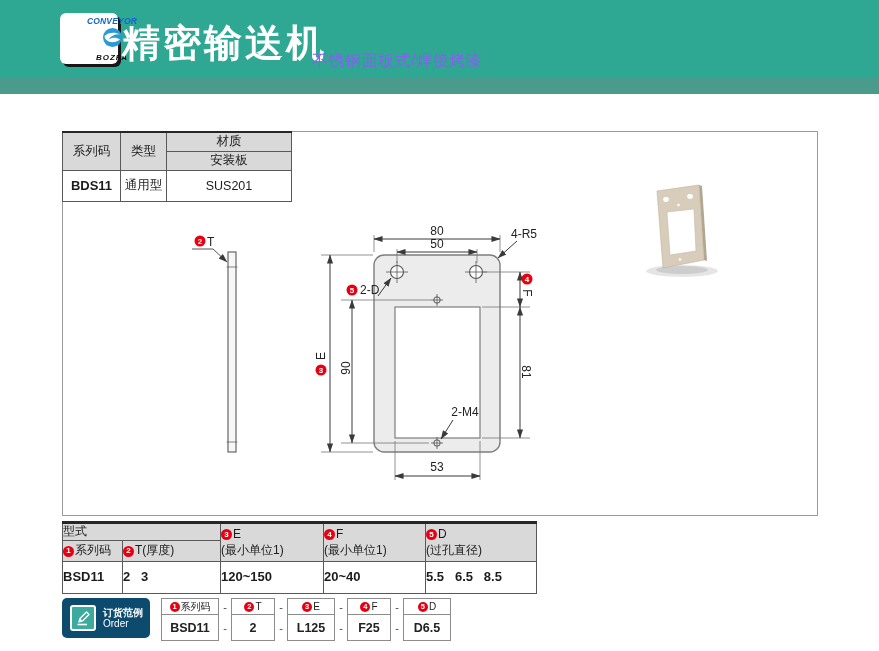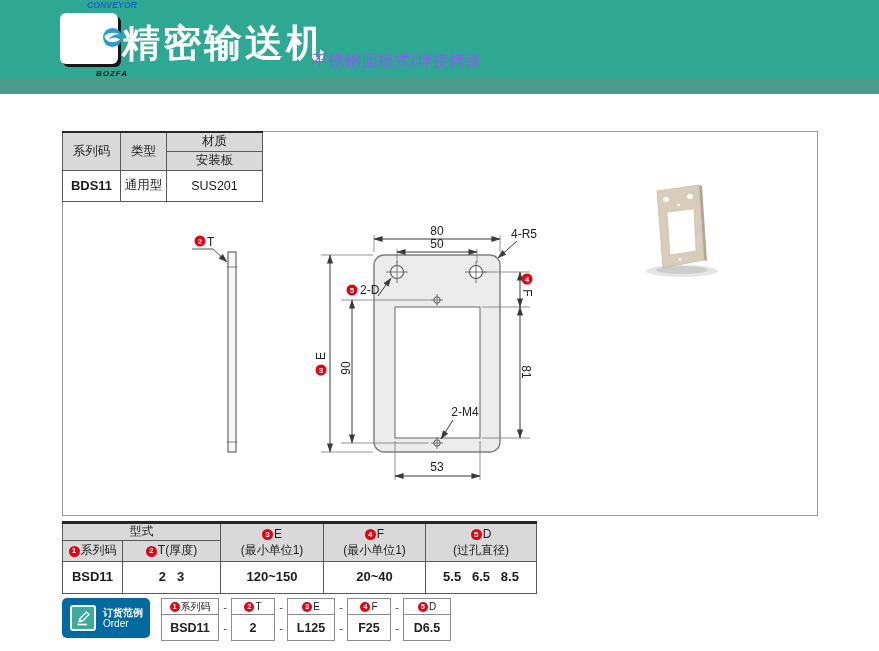--- a/index.html
+++ b/index.html
@@ -8,21 +8,21 @@
   }
   *{margin:0;padding:0;box-sizing:border-box;}
   body{background:#fff;}
   #canvas{position:relative;width:879px;height:651px;background:#fff;overflow:hidden;
           font-family:"Liberation Sans","DejaVu Sans",sans-serif;color:#222;}
 
   
   .hdr{position:absolute;left:0;top:0;width:879px;height:77px;background:var(--brand-teal);}
   .hdr-strip{position:absolute;left:0;top:77px;width:879px;height:17px;background:var(--strip-teal);}
   .logo{position:absolute;left:60px;top:13px;width:58px;height:51px;background:#fff;border-radius:6px;
-        box-shadow:3px 3px 0 #161616;display:flex;flex-direction:column;align-items:center;justify-content:center;gap:17px;padding-left:46px;}
+        box-shadow:3px 3px 0 #161616;display:flex;flex-direction:column;align-items:center;justify-content:center;gap:1px;padding-left:46px;}
   .logo .l-top{font-size:8.5px;font-weight:bold;font-style:italic;color:#1464c8;letter-spacing:.2px;}
   .logo .l-bot{font-size:8px;font-weight:bold;font-style:italic;color:#101010;letter-spacing:1px;}
   .h-title{position:absolute;left:122px;top:24px;font-size:38px;font-weight:bold;color:#fff;letter-spacing:3px;line-height:1;}
   .h-sub{position:absolute;left:312px;top:21px;font-size:21px;font-weight:bold;color:#fff;letter-spacing:1px;}
   .h-tag{position:absolute;left:312px;top:51px;font-size:16px;color:#8b5cf6;letter-spacing:.5px;}
 
   
   .sec{position:absolute;left:56px;top:110px;display:flex;align-items:center;}
   .sec .bar{width:3px;height:16px;background:var(--brand-teal);margin-right:2px;}
   .sec .bar2{width:3px;height:16px;background:var(--brand-teal);margin-right:7px;}
@@ -30,38 +30,38 @@
 
   
   .bigbox{position:absolute;left:62px;top:131px;width:756px;height:385px;border:1px solid #9a9a9a;background:#fff;}
 
   
   table{border-collapse:collapse;}
   .spec{position:absolute;left:62px;top:131px;background:#fff;border-top:2.5px solid #262626;}
   .spec td{border:1px solid #595959;text-align:center;font-size:12.5px;color:#1c1c1c;}
   .spec .hd{background:var(--table-header-bg);}
   .spec .r1{height:19px;} .spec .r2{height:19px;} .spec .r3{height:31px;}
-  .spec .c1{width:58px;} .spec .c2{width:46px;} .spec .c3{width:96px;}
+  .spec .c1{width:58px;} .spec .c2{width:46px;} .spec .c3{width:125px;}
   .spec .bold{font-weight:bold;font-size:13px;}
 
   .model{position:absolute;left:62px;top:521px;background:#fff;border-top:3px solid #262626;}
-  .model td{border:1px solid #595959;text-align:center;font-size:12px;color:#1c1c1c;line-height:1.3;}
+  .model td{border:1px solid #595959;text-align:left;font-size:12px;color:#1c1c1c;line-height:1.3;}
   .model .hd{background:var(--table-header-bg);}
   .model .g1{height:18px;} .model .g2{height:21px;} .model .vals{height:32px;}
   .model .mc1{width:60px;} .model .mc2{width:98px;} .model .mc3{width:103px;}
   .model .mc4{width:102px;margin-top:12px;} .model .mc5{width:111px;margin-top:47px;}
   .model .vals td{font-weight:bold;font-size:13px;white-space:pre;}
 
   .rb{display:inline-flex;width:11px;height:11px;border-radius:50%;background:var(--accent-red);
       color:#fff;font-size:8px;font-weight:bold;align-items:center;justify-content:center;
       vertical-align:1px;margin-right:1px;line-height:1;}
 
   
   .order{position:absolute;left:62px;top:598px;display:flex;align-items:flex-start;}
-  .o-badge{width:88px;height:40px;background:#0369a1;border-radius:5px;display:flex;align-items:center;
+  .o-badge{width:88px;height:40px;background:#0c4a6e;border-radius:5px;display:flex;align-items:center;
            padding-left:8px;gap:7px;margin-right:11px;}
   .o-badge .sq{width:26px;height:26px;border:2px solid #fff;border-radius:3px;background:#3cab9d;
                display:flex;align-items:center;justify-content:center;}
   .o-badge .btxt{display:flex;flex-direction:column;color:#fff;line-height:1.15;}
   .o-badge .cn{font-size:10px;font-weight:bold;}
   .o-badge .en{font-size:10px;}
   .o-box{border:1px solid #8c8c8c;display:flex;flex-direction:column;}
   .o-box .o-h{height:16px;border-bottom:1px solid #8c8c8c;display:flex;align-items:center;justify-content:center;
               font-size:10px;color:#1c1c1c;white-space:nowrap;padding:0 4px;}
   .o-box .o-v{height:25px;display:flex;align-items:center;justify-content:center;font-size:12.5px;font-weight:bold;}

